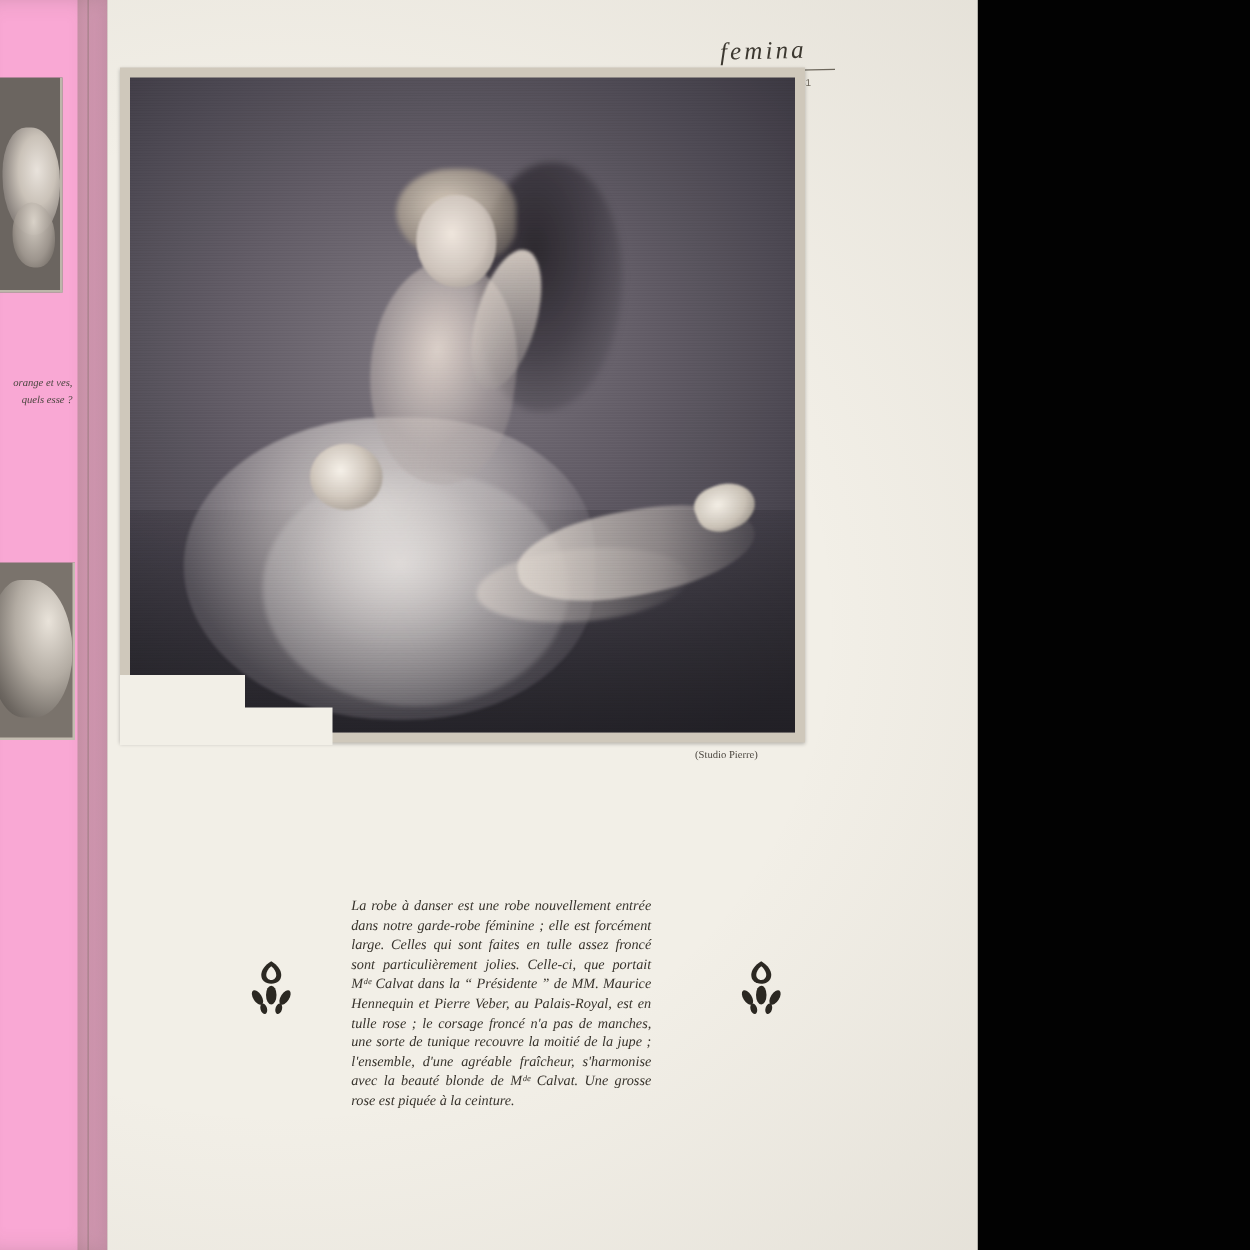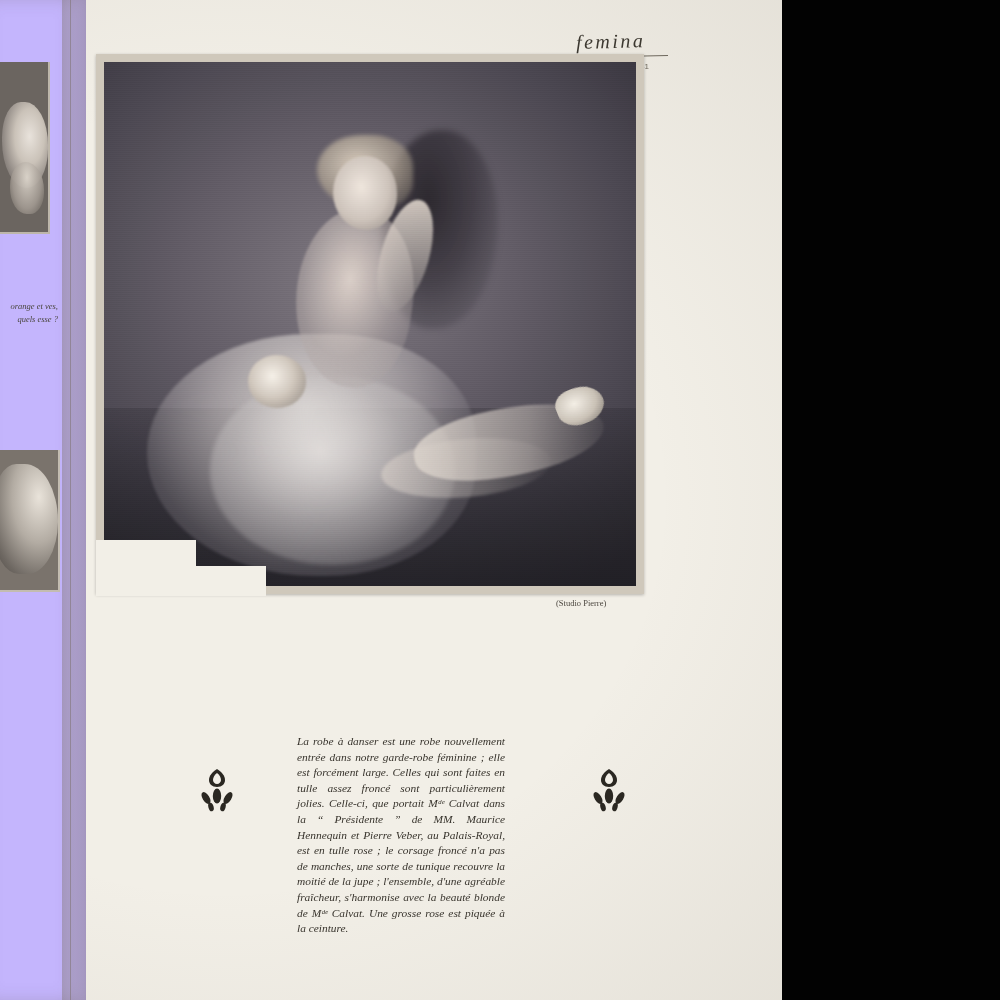--- a/index.html
+++ b/index.html
@@ -40,21 +40,21 @@
     background: #efece4;
   }
 
   
   .left-page {
     position: absolute;
     left: 0;
     top: 0;
     width: 86px;
     height: 1000px;
-    background: #c4b5fd;
+    background: #f9a8d4;
     box-shadow: inset -14px 0 22px -8px rgba(90,80,70,0.45);
   }
   .gutter-shadow {
     position: absolute;
     left: 62px;
     top: 0;
     width: 40px;
     height: 1000px;
     background: linear-gradient(to right, rgba(120,110,96,0.40), rgba(170,162,148,0.12) 55%, rgba(255,255,255,0) 100%);
     pointer-events: none;
@@ -320,21 +320,21 @@
     left: 281px;
     top: 718px;
     width: 240px;
     font-family: "Liberation Serif", serif;
     font-style: italic;
     font-size: 11.4px;
     line-height: 15.6px;
     color: #37332c;
     text-align: justify;
   }
-  .body-col p { margin: 16px; }
+  .body-col p { margin: 0; }
 
   
   .ornament {
     position: absolute;
     width: 48px;
     height: 48px;
   }
   .orn-left { left: 193px; top: 765px; }
   .orn-right { left: 585px; top: 765px; }
 </style>

